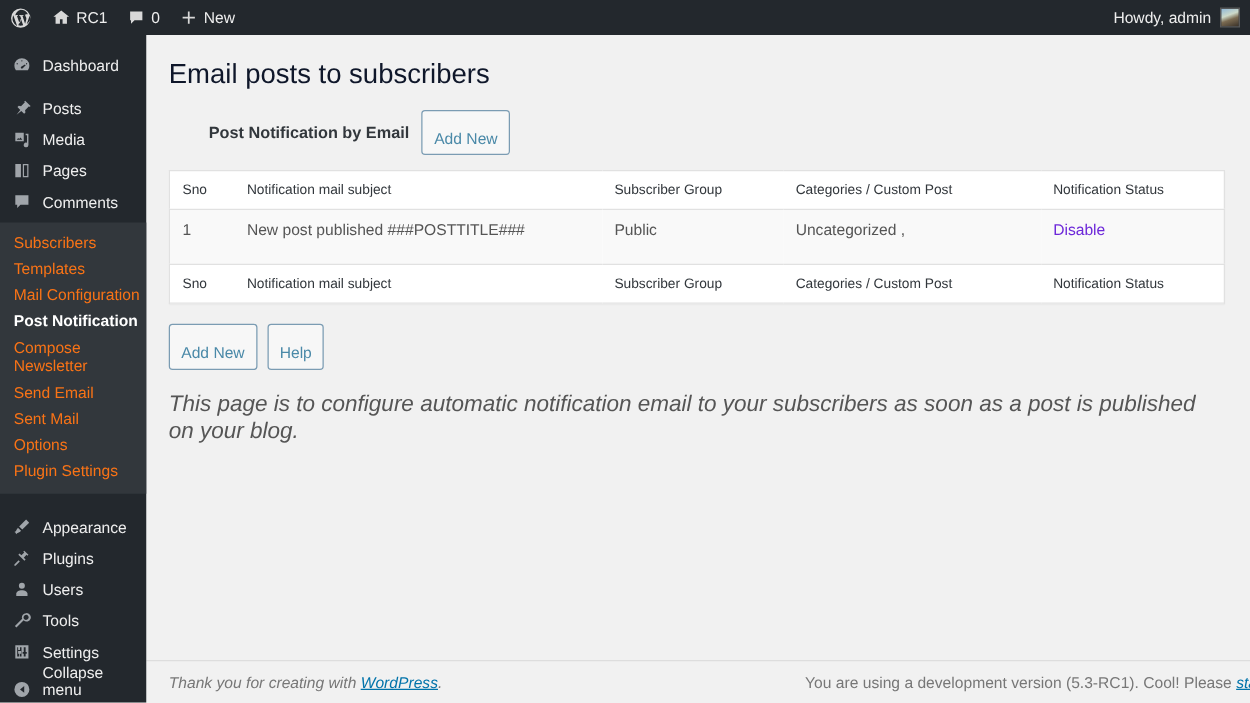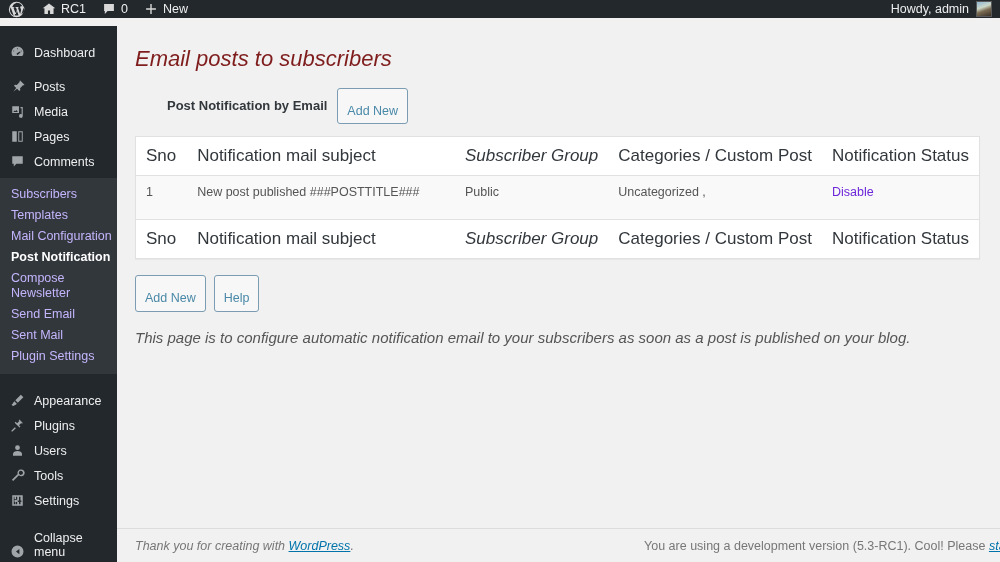--- a/index.html
+++ b/index.html
@@ -8,21 +8,21 @@
     font-family: "Liberation Sans", sans-serif;
     font-size: 13px;
     background: #f1f1f1;
     overflow: hidden;
     color: #444;
   }
 
   
   #adminbar {
     position: absolute; top: 0; left: 0;
-    width: 1000px; height: 18px;
+    width: 1000px; height: 28px;
     background: #23282d;
     color: #eee;
     font-size: 12.5px;
     display: flex; align-items: center;
     z-index: 50;
   }
   .ab-item {
     display: flex; align-items: center; gap: 5px;
     height: 26px; padding: 0 8px;
     color: #eee; text-decoration: none;
@@ -61,37 +61,37 @@
   }
   .menu-item.current .mi-icon { color: #fff; }
   .menu-item.current::after {
     content: ""; position: absolute; right: -8px; top: 50%;
     margin-top: -8px; border: 8px solid transparent;
     border-right-color: #f1f1f1; border-left-width: 0;
   }
   .submenu { background: #32373c; padding: 6px 0 7px 0; }
   .sub-item {
     display: block; padding: 3px 0 3px 11px;
-    color: #c4b5fd; font-size: 12.5px; text-decoration: none;
+    color: #f97316; font-size: 12.5px; text-decoration: none;
     line-height: 15px;
   }
   .sub-item.current { color: #fff; font-weight: bold; }
   .collapse-wrap { position: absolute; bottom: 3px; left: 0; width: 117px; }
 
   
   #content {
     position: absolute; top: 26px; left: 117px;
     width: 883px; height: 536px;
     background: #f1f1f1;
     overflow: hidden;
   }
   .wrap { padding: 10px 20px 0 18px; }
   h1.page-title {
-    font-size: 22px; font-weight: 400; color: #7f1d1d;
-    line-height: 1.3; padding: 9px 0 4px 0; font-style: italic;
+    font-size: 22px; font-weight: 400; color: #0f172a;
+    line-height: 1.3; padding: 9px 0 4px 0;
   }
   .subhead-row {
     display: flex; align-items: center; gap: 10px;
     margin: 10px 0 12px 0;
   }
   .subhead-text { font-size: 13px; font-weight: bold; color: #32373c; margin-left: 32px; }
 
   .btn-secondary {
     display: inline-block;
     background: #f7f7f7;
@@ -109,46 +109,46 @@
   table.wp-list {
     width: 100%;
     border-collapse: collapse;
     background: #fff;
     border: 1px solid #e1e1e1;
     box-shadow: 0 1px 1px rgba(0,0,0,0.04);
   }
   table.wp-list th {
     text-align: left;
     font-weight: normal;
-    font-size: 17px;
+    font-size: 11px;
     color: #32373c;
     padding: 9px 10px;
     background: #fff;
     white-space: nowrap;
   }
   table.wp-list thead th { border-bottom: 1px solid #e1e1e1; }
   table.wp-list tfoot th { border-top: 1px solid #e1e1e1; }
   table.wp-list td {
     padding: 9px 10px;
     font-size: 12.5px;
     color: #555;
     background: #f9f9f9;
     vertical-align: top;
   }
   table.wp-list tbody tr { height: 44px; }
   .col-sno { width: 52px; }
   .col-subject { width: 294px; }
-  .col-group { width: 145px; font-style: italic; }
+  .col-group { width: 145px; }
   .col-cats { width: 206px; }
   .status-link { color: #6d28d9; text-decoration: none; cursor: pointer; }
 
   .btn-row { display: flex; gap: 8px; margin: 16px 0 0 0; }
   .desc-note {
     font-style: italic;
-    font-size: 15px;
+    font-size: 18px;
     color: #555;
     margin-top: 17px;
   }
 
   
   #footer {
     position: absolute; bottom: 0; left: 117px;
     width: 967px; height: 34px;
     border-top: 1px solid #ddd;
     display: flex; align-items: center;
@@ -256,20 +256,21 @@
 
 
   <div class="submenu">
     <a class="sub-item">Subscribers</a>
     <a class="sub-item">Templates</a>
     <a class="sub-item">Mail Configuration</a>
     <a class="sub-item current">Post Notification</a>
     <a class="sub-item">Compose Newsletter</a>
     <a class="sub-item">Send Email</a>
     <a class="sub-item">Sent Mail</a>
+    <a class="sub-item">Options</a>
     <a class="sub-item">Plugin Settings</a>
   </div>
 
   <div class="menu-sep"></div>
 
   <a class="menu-item">
     <span class="mi-icon">
       <svg width="15" height="15" viewBox="0 0 20 20" fill="currentColor">
           <path d="M14.5 2.2l3.3 3.3-7.4 7.4-3.3-3.3 7.4-7.4zM5.8 10.9l3.3 3.3-1 1c-.6.6-1.3.8-2 1-.9.3-1.6.8-2.2 1.6-.5-1.6-1-2-1.9-2.3.9-.3 1.6-.9 2-1.7.3-.6.6-1.2 1.1-1.7l.7-1.2z"></path>
         </svg>

